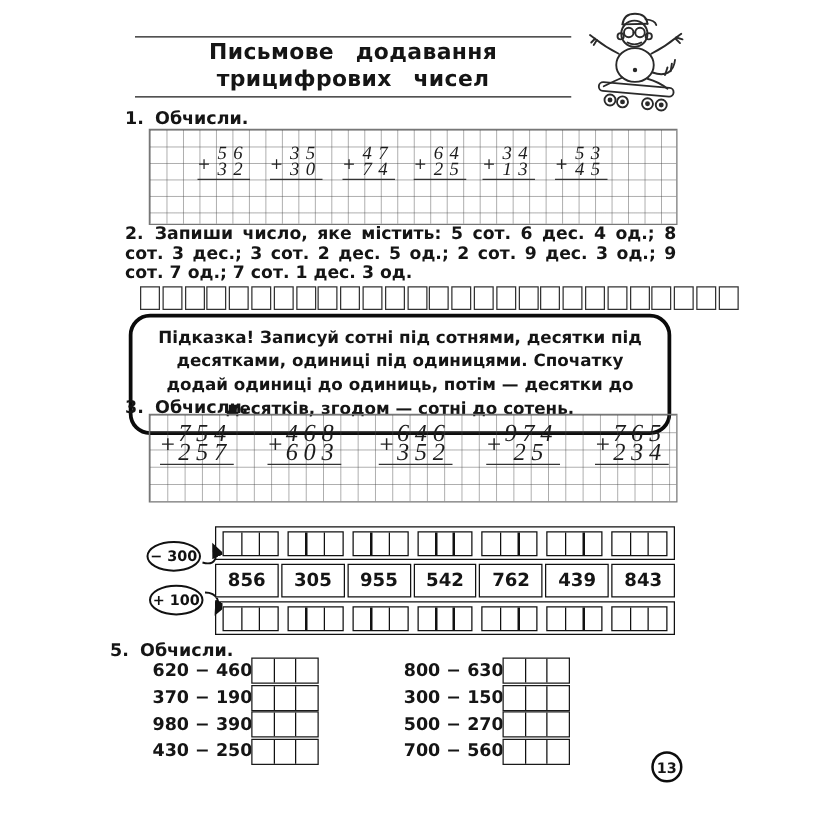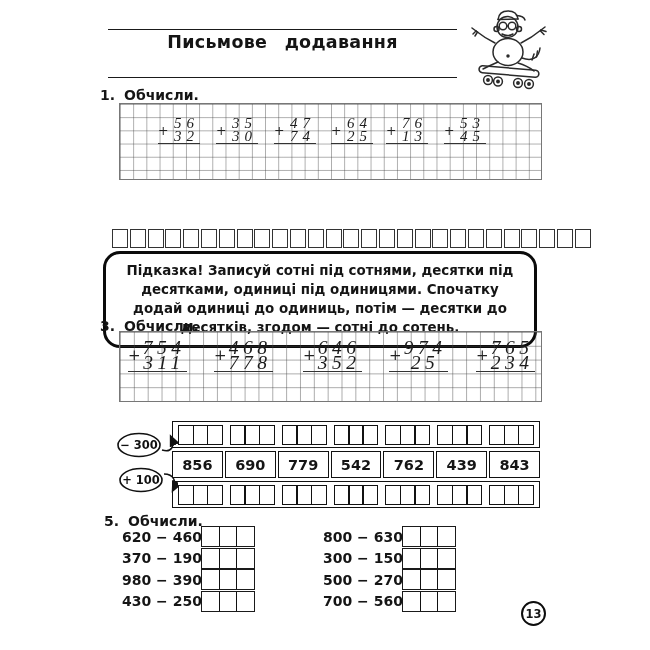--- a/index.html
+++ b/index.html
@@ -75,20 +75,21 @@
   svg{display:block;}
 </style>
 </head>
 <body>
 
 <div id="page">
 
   <div class="rule" id="rule-top"></div>
   <div id="title">
     <div>Письмове додавання</div>
+    <div>трицифрових чисел</div>
   </div>
   <div class="rule" id="rule-bottom"></div>
 
   <div id="mascot">
     <svg width="82" height="84" viewBox="0 0 82 84" fill="none" stroke="#2a2a2a" stroke-width="1.5" stroke-linecap="round">
       <rect x="8" y="61" width="60" height="7" rx="3.5" transform="rotate(5 38 64)"></rect>
       <circle cx="17" cy="73" r="4.4"></circle>
         <circle cx="17" cy="73" r="1.2" fill="#2a2a2a"></circle>
       <circle cx="27" cy="74.5" r="4.4"></circle>
         <circle cx="27" cy="74.5" r="1.2" fill="#2a2a2a"></circle>
@@ -152,33 +153,36 @@
     <div class="prob" style="left:211px">
         <span class="plus">+</span>
         <span class="ops">
           <span>64</span>
           <span>25</span>
         </span>
       </div>
     <div class="prob" style="left:266px">
         <span class="plus">+</span>
         <span class="ops">
-          <span>76</span>
+          <span>34</span>
           <span>13</span>
         </span>
       </div>
     <div class="prob" style="left:324px">
         <span class="plus">+</span>
         <span class="ops">
           <span>53</span>
           <span>45</span>
         </span>
       </div>
   </div>
 
+  <div id="s2-text">
+    <b>2.</b><span>Запиши число, яке містить: 5 сот. 6 дес. 4 од.; 8 сот. 3 дес.; 3 сот. 2 дес. 5 од.; 2 сот. 9 дес. 3 од.; 9 сот. 7 од.; 7 сот. 1 дес. 3 од.</span>
+  </div>
   <div id="s2-strip">
     <div class="cell"></div>
   <div class="cell"></div>
       <div class="cell"></div>
       <div class="cell"></div>
       <div class="cell"></div>
       <div class="cell"></div>
       <div class="cell"></div>
       <div class="cell"></div>
       <div class="cell"></div>
@@ -208,28 +212,28 @@
   </div>
 
   <div class="sec" style="left:100px;top:318px">
     <span class="n">3.</span><span>Обчисли.</span>
   </div>
   <div class="grid" id="grid2">
     <div class="prob" style="left:8px">
         <span class="plus">+</span>
         <span class="ops">
           <span>754</span>
-          <span>311</span>
+          <span>257</span>
         </span>
       </div>
     <div class="prob" style="left:94px">
         <span class="plus">+</span>
         <span class="ops">
           <span>468</span>
-          <span>778</span>
+          <span>603</span>
         </span>
       </div>
     <div class="prob" style="left:183px">
         <span class="plus">+</span>
         <span class="ops">
           <span>646</span>
           <span>352</span>
         </span>
       </div>
     <div class="prob" style="left:269px">
@@ -267,38 +271,38 @@
     <div class="group3 cells3"></div>
   <div class="group3 cells3"></div>
       <div class="group3 cells3"></div>
       <div class="group3 cells3"></div>
       <div class="group3 cells3"></div>
       <div class="group3 cells3"></div>
       <div class="group3 cells3"></div>
     </div>
   <div class="trow" id="t-mid">
     <div class="vcell">856</div>
-    <div class="vcell">690</div>
-    <div class="vcell">779</div>
+    <div class="vcell">305</div>
+    <div class="vcell">955</div>
     <div class="vcell">542</div>
     <div class="vcell">762</div>
     <div class="vcell">439</div>
     <div class="vcell">843</div>
   </div>
   <div class="trow rowbox" id="t-bot">
     <div class="group3 cells3"></div>
   <div class="group3 cells3"></div>
       <div class="group3 cells3"></div>
       <div class="group3 cells3"></div>
       <div class="group3 cells3"></div>
       <div class="group3 cells3"></div>
       <div class="group3 cells3"></div>
     </div>
 
-  <div class="sec" style="left:104px;top:513px">
+  <div class="sec" style="left:88px;top:513px">
     <span class="n">5.</span><span>Обчисли.</span>
   </div>
   <div class="eqcol" id="eq-left">
     <div class="eqrow">
         <span class="lab">620 − 460 =</span>
         <span class="abox cells3"></span>
       </div>
     <div class="eqrow">
         <span class="lab">370 − 190 =</span>
         <span class="abox cells3"></span>

